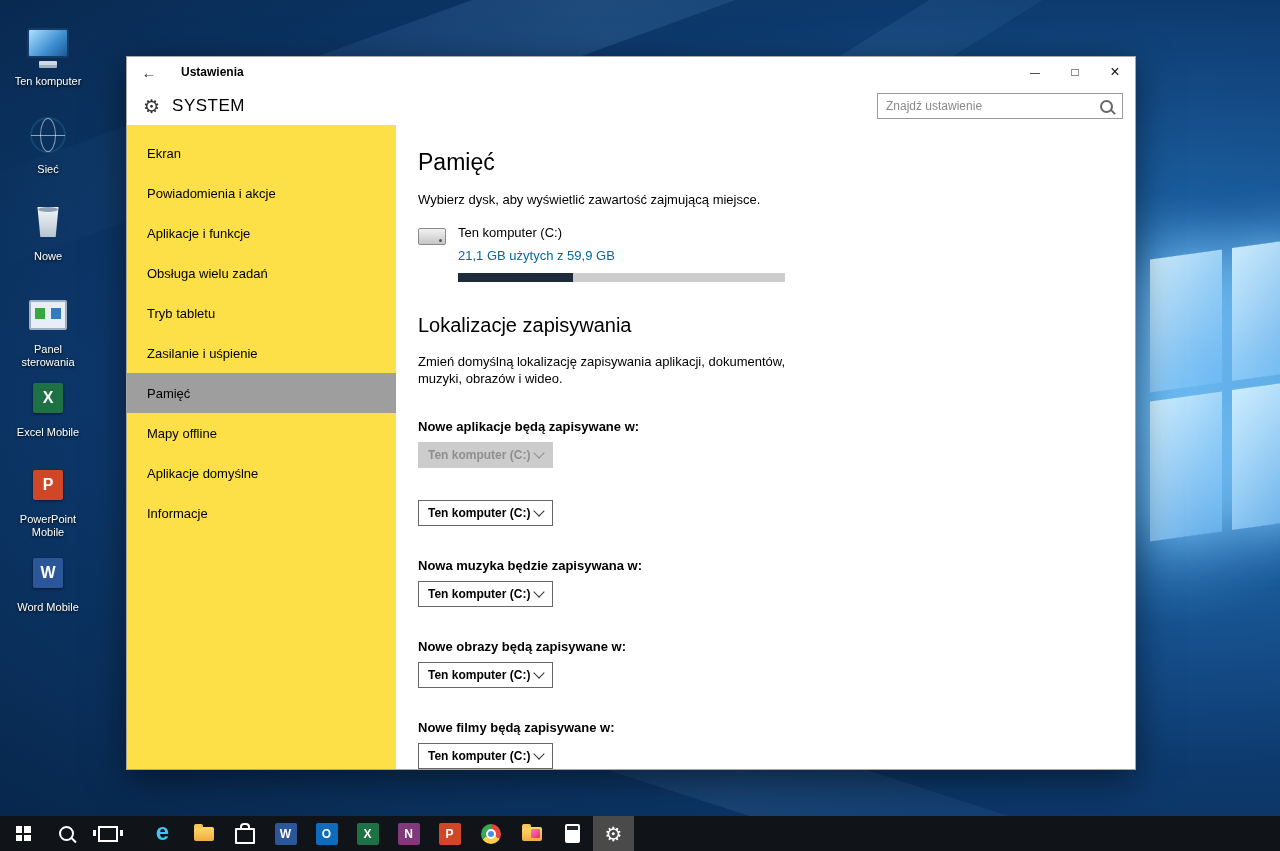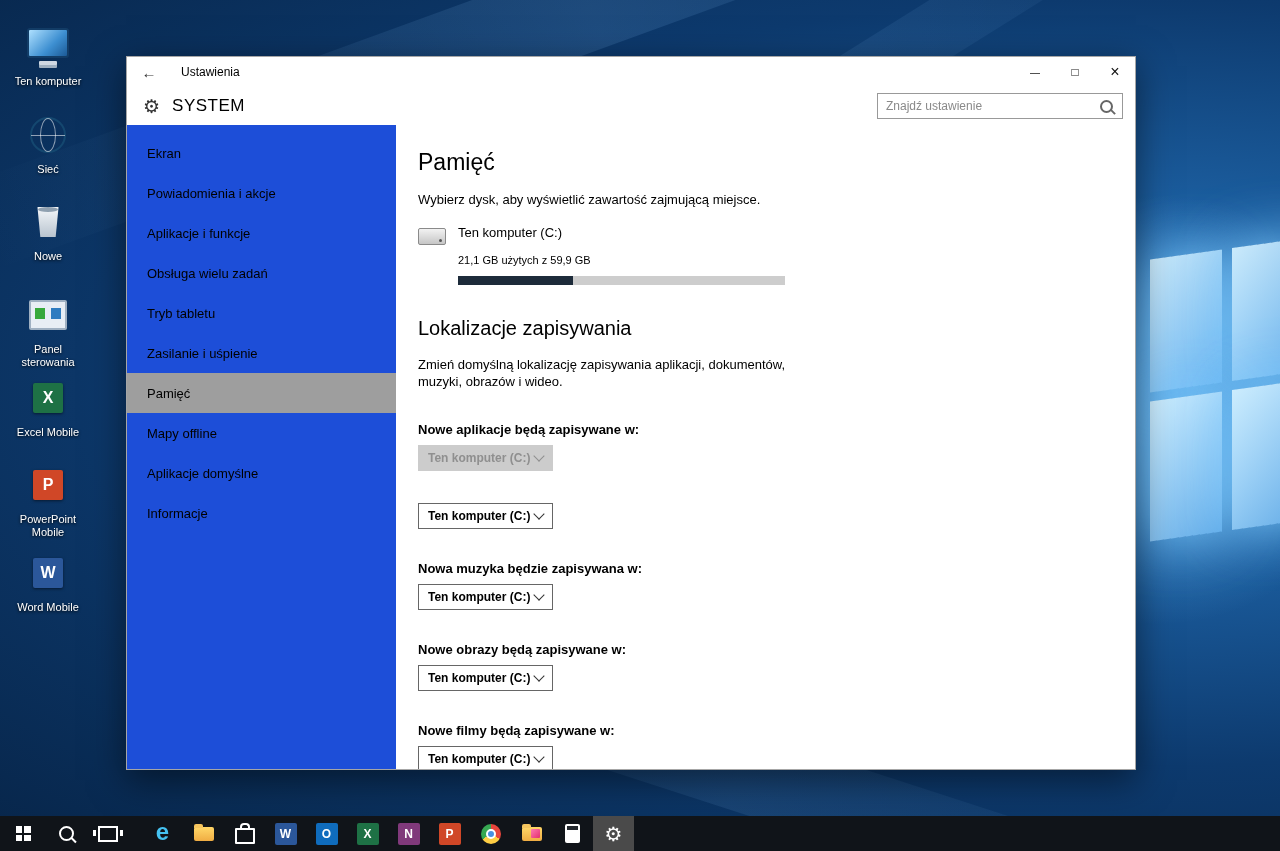--- a/index.html
+++ b/index.html
@@ -52,49 +52,49 @@
   .tile.ppt{background:#d04727;}
   .tile.word{background:#2b579a;}
 
   
   .settings-window{position:absolute;left:126px;top:56px;width:1010px;height:714px;background:#fff;
     border:1px solid rgba(0,0,0,.35);box-sizing:border-box;box-shadow:0 10px 34px rgba(0,0,0,.5);
     display:flex;flex-direction:column;}
   .titlebar{height:30px;display:flex;align-items:center;flex:0 0 auto;background:#fff;}
   .back-btn{width:44px;height:30px;display:flex;align-items:center;justify-content:center;
     font-size:15px;color:#333;cursor:pointer;}
-  .tb-title{font-size:12px;color:#000;margin-left:10px;flex:1;}
+  .tb-title{font-size:12px;color:#000;margin-left:10px;flex:1;font-weight:bold;}
   .ctrl{width:40px;height:30px;display:flex;align-items:center;justify-content:center;color:#111;cursor:pointer;}
   .ctrl.min{font-size:10px;}
   .ctrl.max{font-size:12px;}
   .ctrl.close{font-size:16px;}
   .win-header{height:38px;display:flex;align-items:center;flex:0 0 auto;padding:0 12px 0 16px;background:#fff;}
   .gear-glyph{font-size:19px;color:#333;margin-right:12px;font-family:"DejaVu Sans",sans-serif;}
   .header-title{font-size:17px;color:#000;letter-spacing:.5px;flex:1;}
   .search-box{position:relative;width:246px;height:26px;}
   .search-box input{width:100%;height:100%;box-sizing:border-box;border:1px solid #999;background:#fff;
     padding:0 26px 0 8px;font-size:12px;color:#333;font-family:inherit;outline:none;}
   .search-box input::placeholder{color:#8a8a8a;}
   .mag{width:9px;height:9px;border:2px solid #666;border-radius:50%;position:relative;}
   .mag::after{content:'';position:absolute;width:6px;height:2px;background:#666;bottom:-2px;right:-5px;transform:rotate(45deg);}
   .search-box .mag{position:absolute;right:10px;top:7px;}
   .window-body{flex:1;display:flex;min-height:0;}
-  .sidebar{width:269px;flex:0 0 auto;background:#1d4ed8;padding-top:8px;box-sizing:border-box;}
+  .sidebar{width:269px;flex:0 0 auto;background:#fde047;padding-top:8px;box-sizing:border-box;}
   .side-item{height:40px;display:flex;align-items:center;padding:0 0 0 20px;font-size:13px;color:#000;cursor:pointer;}
   .side-item.selected{background:#9e9e9e;}
   .main{flex:1;padding:24px 30px 0 22px;overflow:hidden;}
   .h1{font-size:23px;font-weight:300;color:#000;margin:0;}
   .subtitle{font-size:13px;color:#000;margin-top:16px;}
   .drive-row{display:flex;margin-top:18px;}
   .drive-icon-cell{width:40px;flex:0 0 auto;padding-top:3px;}
   .ic-drive{width:26px;height:15px;background:linear-gradient(#f2f2f2,#c6c6c6);border:1px solid #8a8a8a;
     border-radius:2px;position:relative;}
   .ic-drive::after{content:'';position:absolute;right:3px;bottom:2px;width:3px;height:3px;border-radius:50%;background:#555;}
   .drive-name{font-size:13px;color:#000;}
-  .drive-usage{font-size:11px;color:#000000;margin-top:14px;}
+  .drive-usage{font-size:13px;color:#0369a1;margin-top:8px;}
   .drive-bar{margin:10px 0 0 40px;width:327px;height:9px;background:#cdcdcd;}
   .drive-bar-fill{height:100%;background:#1d2b3a;width:35%;}
   .h2{font-size:20px;font-weight:400;color:#000;margin:32px 0 0;}
   .section-desc{font-size:13px;color:#000;margin-top:16px;max-width:378px;line-height:1.32;}
   .dd-group{margin-top:32px;font-weight:bold;}
   .dd-label{font-size:13px;color:#000;}
   .select-box{margin-top:8px;width:135px;height:26px;box-sizing:border-box;border:1px solid #666;background:#fff;
     display:flex;align-items:center;justify-content:space-between;padding:0 9px;font-size:12px;color:#000;cursor:pointer;}
   .chev{width:7px;height:7px;border-right:1.4px solid #333;border-bottom:1.4px solid #333;
     transform:rotate(45deg);margin-top:-4px;flex:0 0 auto;}

